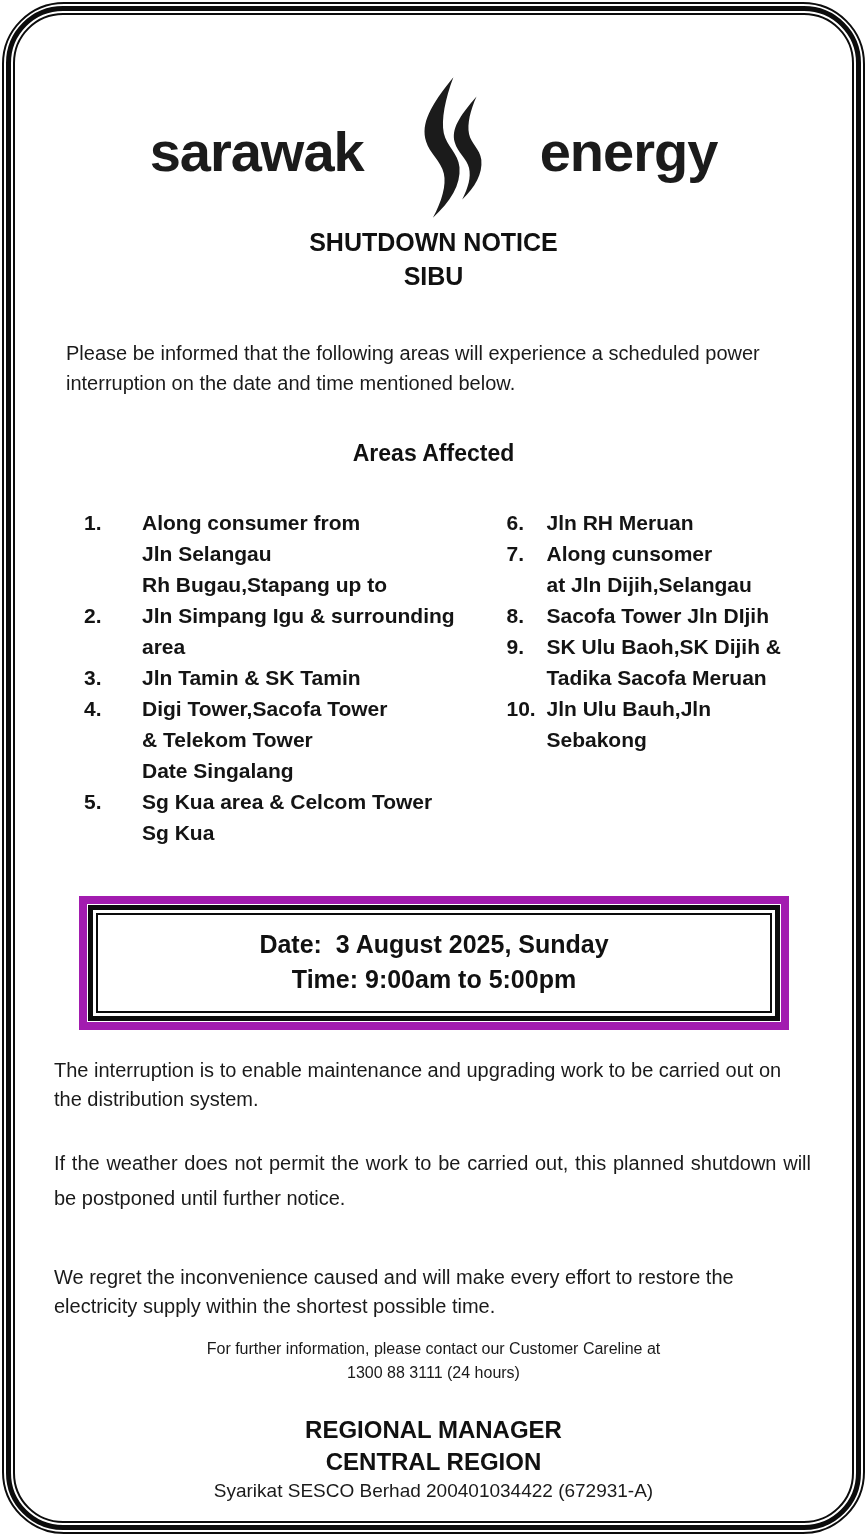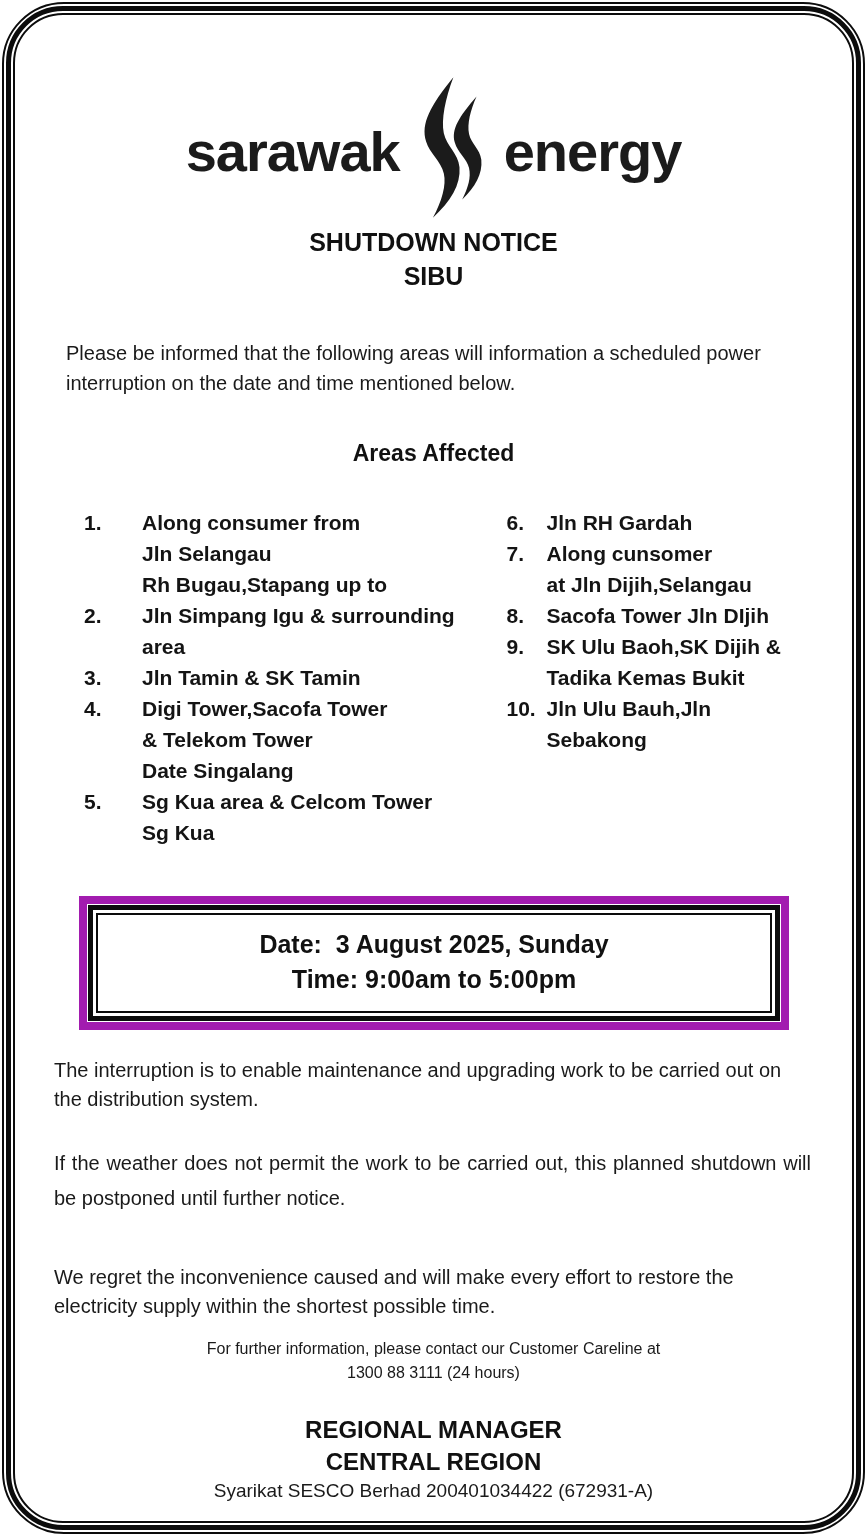--- a/index.html
+++ b/index.html
@@ -38,20 +38,21 @@
     position: absolute; inset: 18px 22px;
     padding: 30px 16px 0 16px;
     box-sizing: border-box;
   }
 
   
   .logo {
     display: flex; align-items: center; justify-content: center;
     margin-top: 28px; height: 150px;
     user-select: none;
+    gap: 36px;
   }
   .logo .word {
     font-size: 56px; font-weight: 700; letter-spacing: -1px; color: #1b1b1b;
   }
   .logo svg { margin: 0 6px; display: block; }
 
   .title-block { text-align: center; line-height: 1.35; }
   .title-line { font-size: 25px; font-weight: 700; color: #111; }
 
   .intro {
@@ -136,21 +137,21 @@
         </svg>
       </span>
       <span class="word">energy</span>
     </div>
 
     <div class="title-block">
       <div class="title-line">SHUTDOWN NOTICE</div>
       <div class="title-line">SIBU</div>
     </div>
 
-    <div class="intro para-intro">Please be informed that the following areas will information a scheduled power interruption on the date and time mentioned below.</div>
+    <div class="intro para-intro">Please be informed that the following areas will experience a scheduled power interruption on the date and time mentioned below.</div>
 
     <div class="areas-heading">Areas Affected</div>
 
     <div class="areas-columns">
       <div class="col col-left" id="col-left">
           <div class="item">
             <div class="num">1.</div>
             <div class="txt">
               <div>Along consumer from</div>
               <div>Jln Selangau</div>
@@ -183,41 +184,41 @@
             <div class="txt">
               <div>Sg Kua area &amp; Celcom Tower</div>
               <div>Sg Kua</div>
             </div>
           </div>
         </div>
       <div class="col col-right" id="col-right">
           <div class="item">
             <div class="num">6.</div>
             <div class="txt">
-              <div>Jln RH Gardah</div>
+              <div>Jln RH Meruan</div>
             </div>
           </div>
           <div class="item">
             <div class="num">7.</div>
             <div class="txt">
               <div>Along cunsomer</div>
               <div>at Jln Dijih,Selangau</div>
             </div>
           </div>
           <div class="item">
             <div class="num">8.</div>
             <div class="txt">
               <div>Sacofa Tower Jln DIjih</div>
             </div>
           </div>
           <div class="item">
             <div class="num">9.</div>
             <div class="txt">
               <div>SK Ulu Baoh,SK Dijih &amp;</div>
-              <div>Tadika Kemas Bukit</div>
+              <div>Tadika Sacofa Meruan</div>
             </div>
           </div>
           <div class="item">
             <div class="num">10.</div>
             <div class="txt">
               <div>Jln Ulu Bauh,Jln</div>
               <div>Sebakong</div>
             </div>
           </div>
         </div>

